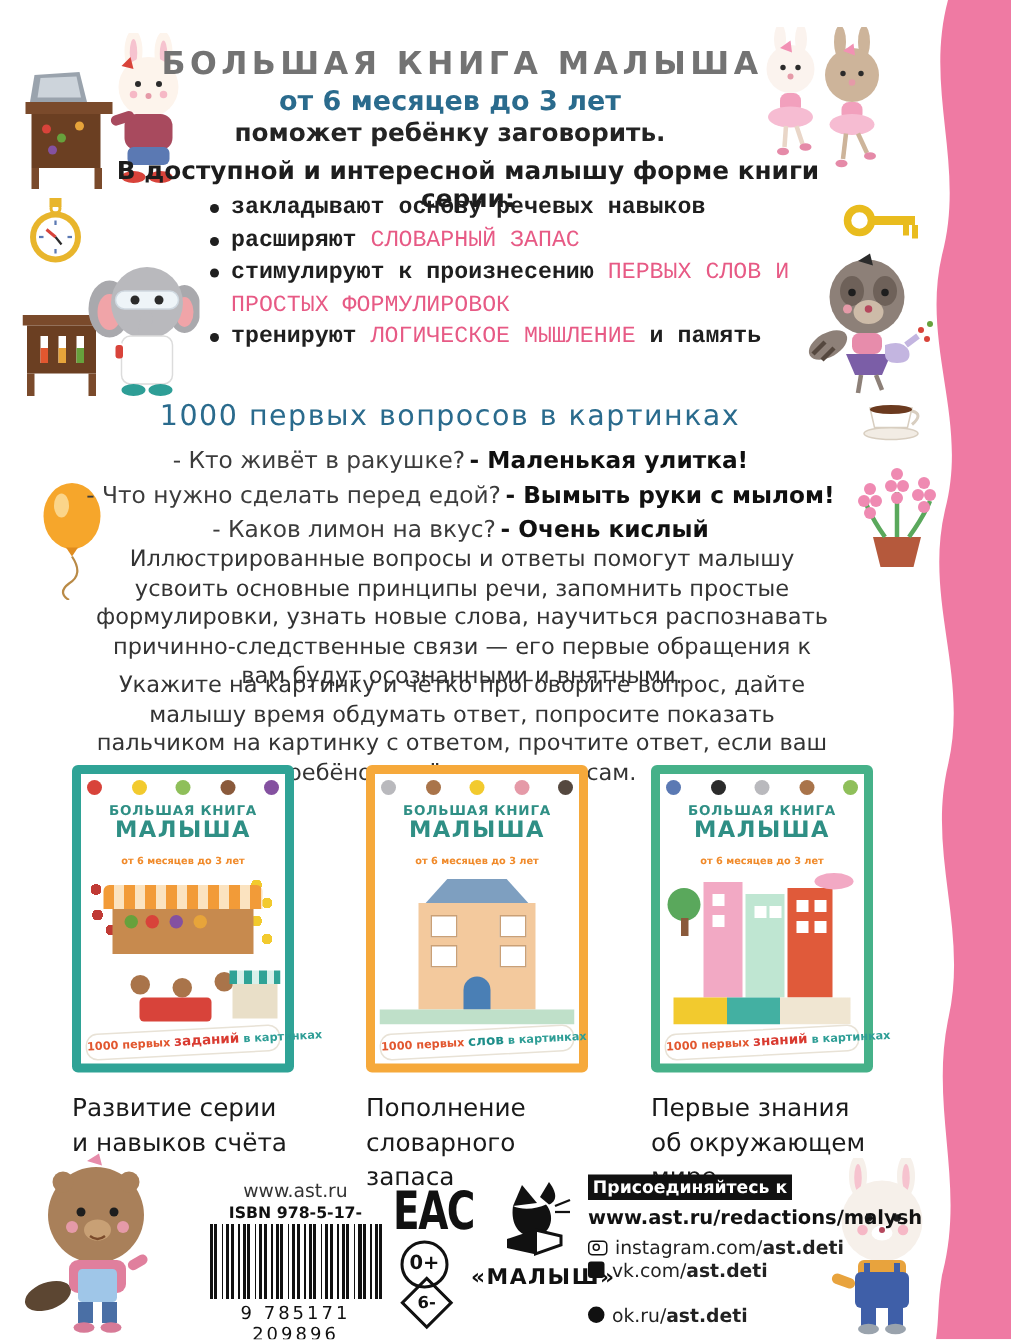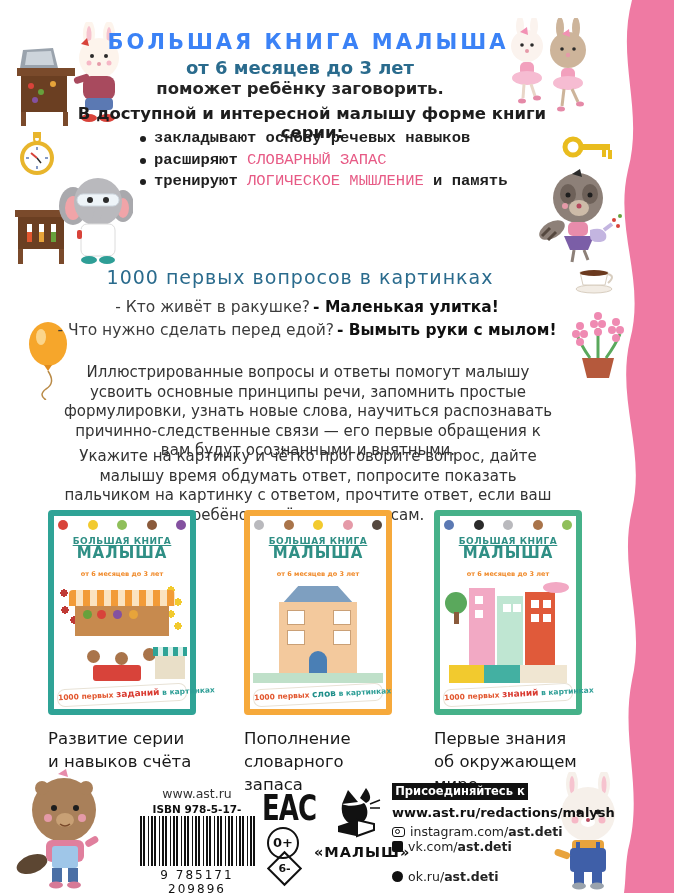--- a/index.html
+++ b/index.html
@@ -2,21 +2,21 @@
 <html><head>
 <meta charset="utf-8">
 <style>
   html,body{margin:0;padding:0;background:#fff;}
   #page{position:relative;width:674px;height:893px;background:#ffffff;overflow:hidden;
         font-family:"DejaVu Sans","Liberation Sans",sans-serif;color:#222;}
   .abs{position:absolute;}
   .ctr{text-align:center;}
 
   
-  .title{left:16px;right:74px;top:30px;font-size:21px;font-weight:bold;letter-spacing:3px;color:#3b82f6;}
+  .title{left:16px;right:74px;top:30px;font-size:21px;font-weight:bold;letter-spacing:3px;color:#737373;}
   .subtitle{left:0;right:74px;top:57px;font-size:18px;font-weight:bold;color:#2a6b8d;}
   .tagline{left:0;right:74px;top:79px;font-size:16.5px;font-weight:bold;color:#242424;}
   .intro{left:60px;right:110px;top:104px;font-size:16.5px;font-weight:bold;color:#1d1d1d;}
 
   
   .benefits{left:140px;top:128px;width:430px;margin:0;padding:0;list-style:none;}
   .benefits li{position:relative;padding-left:14px;font-size:15.5px;line-height:21.5px;
                font-weight:bold;color:#1f1f1f;font-family:Liberation Mono, monospace;}
   .benefits li::before{content:"";position:absolute;left:0;top:8px;width:6px;height:6px;
                border-radius:50%;background:#1f1f1f;}
@@ -32,21 +32,21 @@
   
   .book{position:absolute;top:510px;width:150px;}
   .b1{left:48px;} .b2{left:244px;} .b3{left:434px;}
   .cover{position:relative;width:136px;height:193px;background:#fff;border-radius:4px;}
   .b1 .cover{border:6px solid #2fa396;}
   .b2 .cover{border:6px solid #f6a93b;}
   .b3 .cover{border:6px solid #46b189;}
   .icons-row{position:absolute;top:4px;left:4px;right:4px;display:flex;justify-content:space-between;}
   .dot{width:10px;height:10px;border-radius:50%;}
   .cover-title{position:absolute;top:20px;left:4px;right:4px;text-align:center;color:#2f8f85;}
-  .ct1{font-size:9px;font-weight:bold;letter-spacing:.5px;text-decoration:underline;}
+  .ct1{font-size:9px;font-weight:bold;letter-spacing:.5px;}
   .ct2{font-size:15px;font-weight:bold;letter-spacing:1px;line-height:15px;}
   .cover-sub{position:absolute;top:54px;left:4px;right:4px;text-align:center;
              font-size:6.5px;font-weight:bold;color:#f08a2a;}
   .scene{position:absolute;top:66px;left:3px;right:3px;bottom:26px;overflow:hidden;}
   .banner{position:absolute;left:3px;right:3px;bottom:5px;height:16px;background:#fff;
           border:1px solid #e8e2d6;border-radius:8px;transform:rotate(-3deg);
           font-size:7.5px;font-weight:bold;text-align:center;line-height:15px;white-space:nowrap;}
   .banner .bp{color:#e2572f;} .banner .bs{color:#2e9e96;}
   .b1 .bk{color:#d93a30;font-size:9px;} .b2 .bk{color:#1f8f8a;font-size:9px;} .b3 .bk{color:#d93a30;font-size:9px;}
   .caption{margin-top:12px;font-size:16.5px;line-height:23px;color:#1a1a1a;}
@@ -337,27 +337,29 @@
   </svg>
 
   <div class="abs ctr title">БОЛЬШАЯ КНИГА МАЛЫША</div>
   <div class="abs ctr subtitle">от 6 месяцев до 3 лет</div>
   <div class="abs ctr tagline">поможет ребёнку заговорить.</div>
   <div class="abs ctr intro">В доступной и интересной малышу форме книги серии:</div>
 
   <ul class="abs benefits">
     <li><span>закладывают основу речевых навыков</span><span class="b-hl"></span><span></span></li>
     <li><span>расширяют </span><span class="b-hl">СЛОВАРНЫЙ ЗАПАС</span><span></span></li>
+    <li><span>стимулируют к произнесению </span><span class="b-hl">ПЕРВЫХ СЛОВ И ПРОСТЫХ ФОРМУЛИРОВОК</span><span></span></li>
     <li><span>тренируют </span><span class="b-hl">ЛОГИЧЕСКОЕ МЫШЛЕНИЕ</span><span> и память</span></li>
   </ul>
 
   <div class="abs ctr qa-head">1000 первых вопросов в картинках</div>
   <div class="abs ctr qa">
     <div><span>- Кто живёт в ракушке?</span><b>- Маленькая улитка!</b></div>
     <div><span>- Что нужно сделать перед едой?</span><b>- Вымыть руки с мылом!</b></div>
+    <div><span>- Каков лимон на вкус?</span><b>- Очень кислый</b></div>
   </div>
   <div class="abs ctr para p1">Иллюстрированные вопросы и ответы помогут малышу усвоить основные принципы речи, запомнить простые формулировки, узнать новые слова, научиться распознавать причинно-следственные связи — его первые обращения к вам будут осознанными и внятными.</div>
   <div class="abs ctr para p2">Укажите на картинку и чётко проговорите вопрос, дайте малышу время обдумать ответ, попросите показать пальчиком на картинку с ответом, прочтите ответ, если ваш ребёнок ещё не говорит сам.</div>
 
   <div class="book b1">
     <div class="cover">
       <div class="icons-row">
         <span class="dot" style="background:#d8433a"></span>
           <span class="dot" style="background:#f2ca2e"></span>
         <span class="dot" style="background:#8fbf5a"></span>

